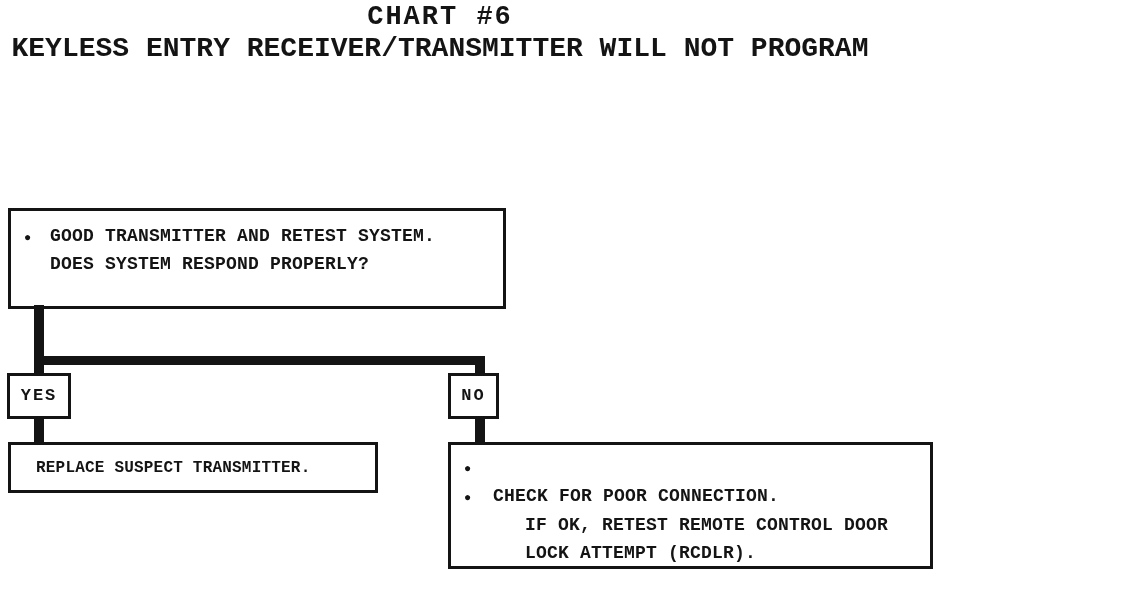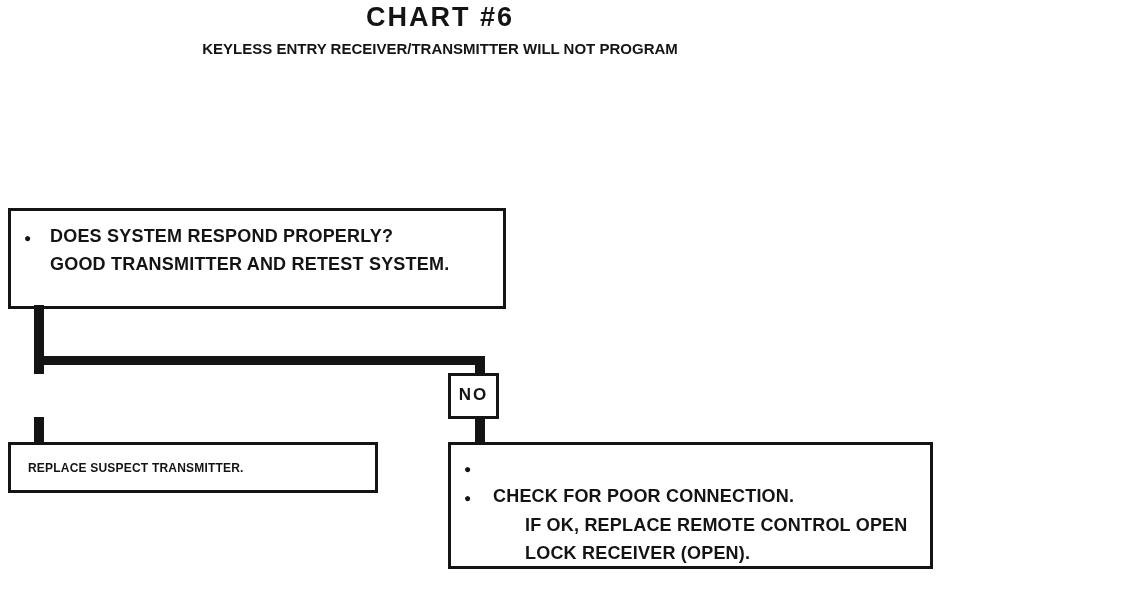--- a/index.html
+++ b/index.html
@@ -1,15 +1,15 @@
 <!DOCTYPE html>
 <html><head>
 <meta charset="utf-8">
 <style>
-  * { margin: 0; padding: 0; box-sizing: border-box; }
+  * { margin: 0; padding: 0; box-sizing: border-box; font-family: Liberation Mono, monospace; }
   html, body { background: #ffffff; }
   .page {
     position: relative;
     width: 1136px;
     height: 608px;
     background: #ffffff;
     color: #141414;
     font-family: "Liberation Sans", sans-serif;
     overflow: hidden;
   }
@@ -22,21 +22,21 @@
   }
   .title {
     margin-top: 2px;
     font-size: 27px;
     font-weight: bold;
     letter-spacing: 2px;
     line-height: 30px;
   }
   .subtitle {
     margin-top: 3px;
-    font-size: 15px;
+    font-size: 28px;
     font-weight: bold;
     letter-spacing: 0px;
     line-height: 28px;
     white-space: nowrap;
   }
   
   .fbox {
     position: absolute;
     border: 3px solid #141414;
     background: #ffffff;
@@ -67,22 +67,22 @@
     letter-spacing: 2px;
     padding-bottom: 2px;
   }
   .yes-box { left: 7px;   top: 373px; width: 64px; height: 46px; }
   .no-box  { left: 448px; top: 373px; width: 51px; height: 46px; }
   .result-left {
     left: 8px; top: 442px;
     width: 370px; height: 51px;
     display: flex;
     align-items: center;
-    padding-left: 17px;
-    font-size: 12px;
+    padding-left: 25px;
+    font-size: 16px;
     letter-spacing: 0.2px;
     white-space: nowrap;
   }
   .result-right {
     left: 448px; top: 442px;
     width: 485px; height: 127px;
     padding: 9px 4px 0 10px;
     font-size: 18px;
     line-height: 27.5px;
     letter-spacing: 0.2px;
@@ -118,50 +118,51 @@
 <div class="page">
 
   <div class="hdr">
     <div class="title">CHART #6</div>
     <div class="subtitle">KEYLESS ENTRY RECEIVER/TRANSMITTER WILL NOT PROGRAM</div>
   </div>
 
   <div class="fbox qbox">
     <span class="bullet-cell"><span class="bullet-glyph">●</span></span>
     <div class="qlines">
+      <div>GOOD TRANSMITTER AND RETEST SYSTEM.</div>
       <div>DOES SYSTEM RESPOND PROPERLY?</div>
-      <div>GOOD TRANSMITTER AND RETEST SYSTEM.</div>
     </div>
   </div>
 
   <div class="conn v1"></div>
   <div class="conn h1"></div>
   <div class="conn v2"></div>
   <div class="conn v3"></div>
   <div class="conn v4"></div>
 
+  <div class="fbox branch-label yes-box">YES</div>
   <div class="fbox branch-label no-box">NO</div>
 
   <div class="fbox result-left">
     <span>REPLACE SUSPECT TRANSMITTER.</span>
   </div>
 
   <div class="fbox result-right">
     <div class="crow">
       <span class="bullet-cell"><span class="bullet-glyph">●</span></span>
     </div>
     <div class="crow">
       <span class="bullet-cell"><span class="bullet-glyph">●</span></span>
       <span>CHECK FOR POOR CONNECTION.</span>
     </div>
     <div class="crow cont">
       <span class="bullet-cell"></span>
-      <span>IF OK, REPLACE REMOTE CONTROL OPEN</span>
+      <span>IF OK, RETEST REMOTE CONTROL DOOR</span>
     </div>
     <div class="crow cont">
       <span class="bullet-cell"></span>
-      <span>LOCK RECEIVER (OPEN).</span>
+      <span>LOCK ATTEMPT (RCDLR).</span>
     </div>
   </div>
 
   <div class="figcode">C2716S</div>
 
 </div>
 
 </body></html>

